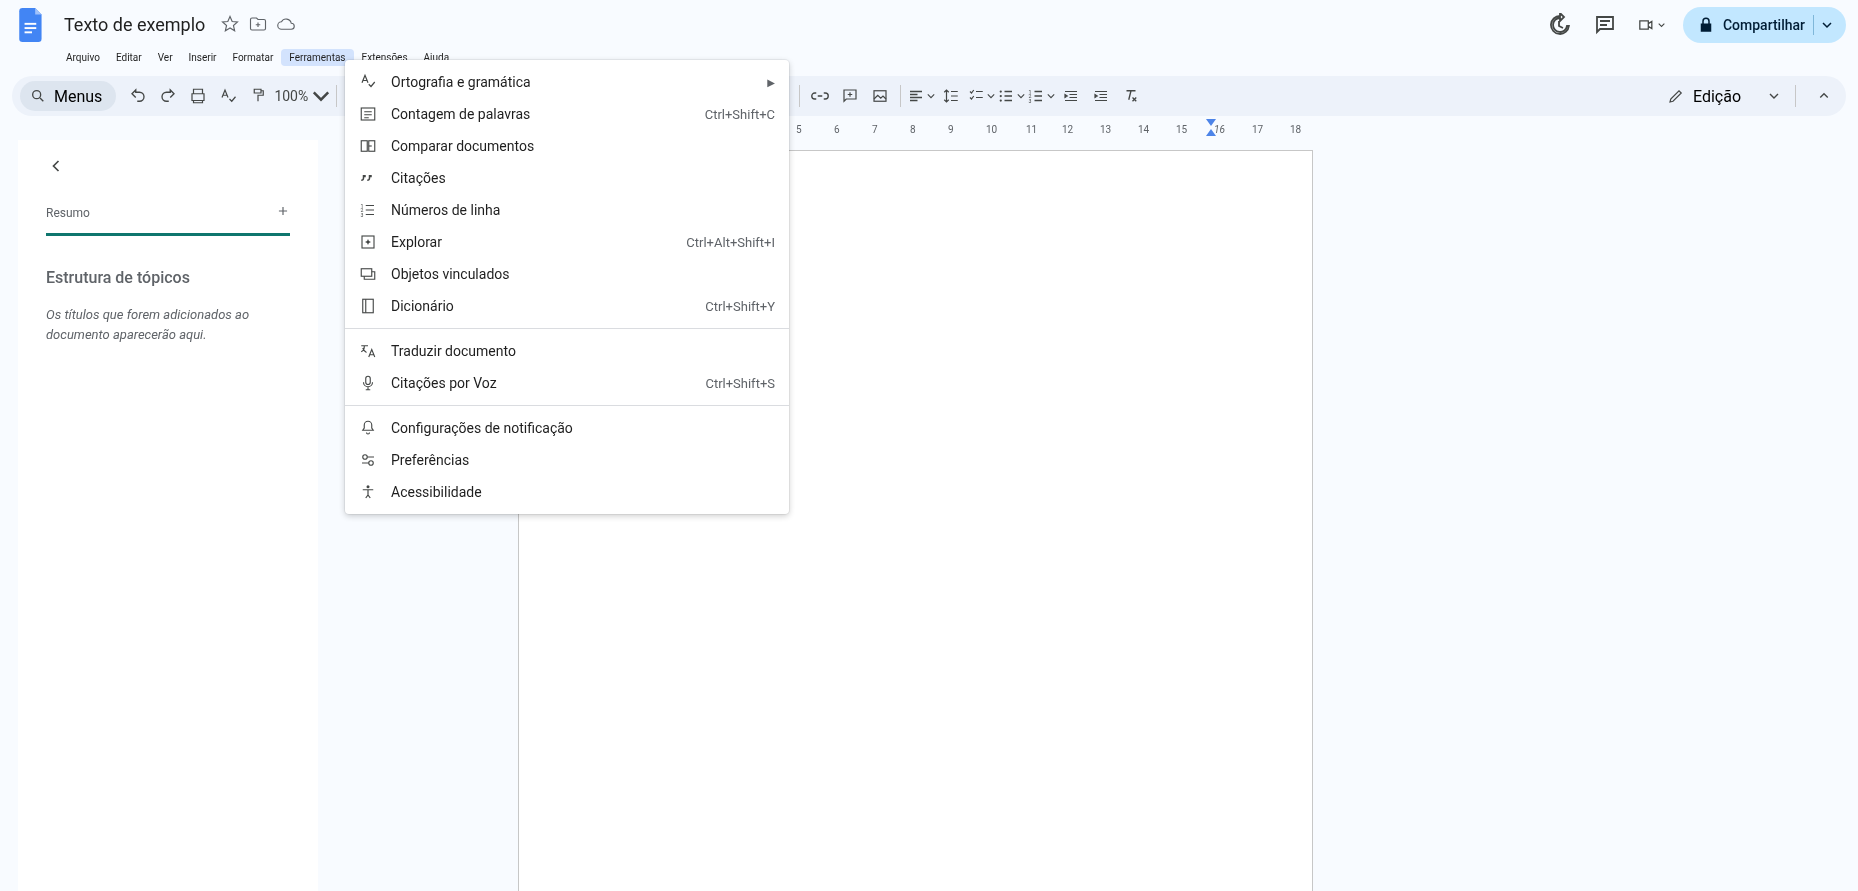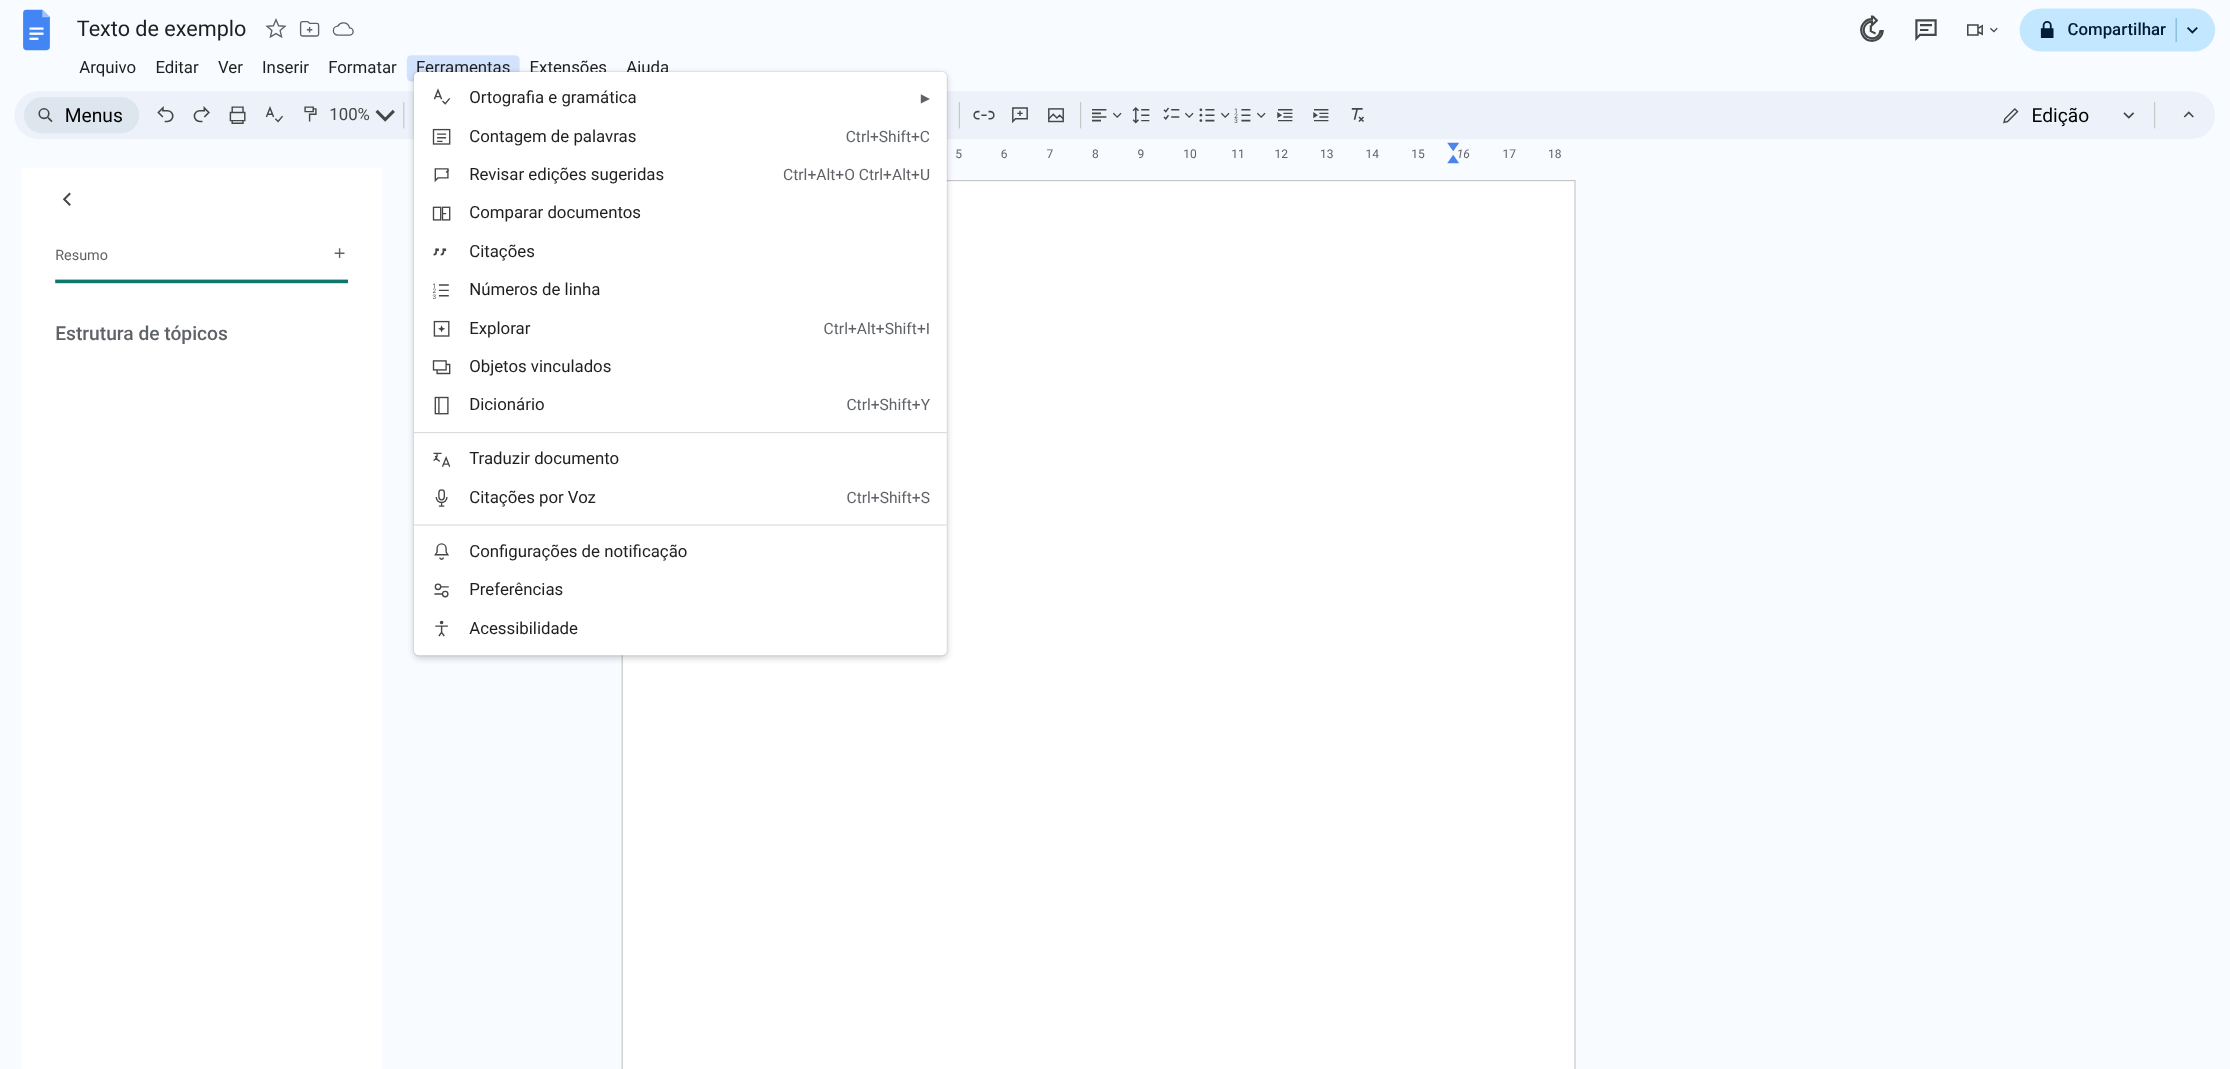--- a/index.html
+++ b/index.html
@@ -14,21 +14,21 @@
 .title-icons { display: inline-flex; align-items: center; gap: 10px; margin-left: 6px; vertical-align: middle; }
 .title-icons svg { width: 18px; height: 18px; fill: #5f6368; }
 .right-actions { margin-left: auto; display: flex; align-items: center; gap: 18px; }
 .right-actions .icon-btn { width: 28px; height: 28px; display: flex; align-items: center; justify-content: center; }
 .right-actions svg { width: 24px; height: 24px; fill: #444746; }
 .meet-btn { display: flex; align-items: center; gap: 4px; }
 .share-btn { display: flex; align-items: center; background: #c2e7ff; border-radius: 40px; height: 36px; padding: 0 14px; gap: 8px; color: #001d35; font-size: 14px; font-weight: 500; }
 .share-btn .div { width: 1px; height: 20px; background: #7fb7d9; }
 
 
-.menubar { display: flex; align-items: center; height: 26px; padding-left: 58px; gap: 0; font-size: 14px; color: #1f1f1f; }
+.menubar { display: flex; align-items: center; height: 26px; padding-left: 58px; gap: 0; font-size: 10px; color: #1f1f1f; }
 .menubar .menu-item { padding: 3px 8px; border-radius: 4px; cursor: default; }
 .menubar .menu-item.active { background: #d3e3fd; }
 
 
 .toolbar-wrap { padding: 6px 12px 0 12px; }
 .toolbar { background: #edf2fa; border-radius: 24px; height: 40px; display: flex; align-items: center; padding: 0 8px; gap: 2px; }
 .tb-btn { min-width: 28px; height: 28px; display: flex; align-items: center; justify-content: center; border-radius: 4px; color: #444746; font-size: 14px; }
 .tb-btn svg { width: 18px; height: 18px; fill: #444746; }
 .tb-drop svg.caret { width: 8px; height: 8px; margin-left: 2px; }
 .tb-sep { width: 1px; height: 22px; background: #c7c7c7; margin: 0 4px; }
@@ -343,20 +343,21 @@
           <path d="M15 6l-6 6 6 6" fill="none" stroke="#444746" stroke-width="2"></path>
           <path d="M9 12h11" stroke="#444746" stroke-width="2" opacity="0"></path>
         </svg></div>
     <div class="outline-summary-row">
       <span>Resumo</span>
       <span><svg viewBox="0 0 24 24">
             <path d="M12 5v14M5 12h14" stroke="#5f6368" stroke-width="2"></path>
           </svg></span>
     </div>
     <div class="outline-heading">Estrutura de tópicos</div>
+    <div class="outline-placeholder">Os títulos que forem adicionados ao documento aparecerão aqui.</div>
   </div>
   <div class="page-area">
     <div class="page">
       <span class="doc-text">do com voz!</span><span class="cursor"></span>
     </div>
   </div>
 </div>
 
 <div class="dropdown" id="dropdown">
     <div class="dd-item">
@@ -370,29 +371,20 @@
     </div>
     <div class="dd-item">
       <span class="ico">
         <svg viewBox="0 0 24 24">
           <rect x="3" y="4" width="18" height="16" fill="none" stroke="#444746" stroke-width="1.5"></rect>
           <path d="M7 9h10M7 13h10M7 17h6" stroke="#444746" stroke-width="1.5"></path>
         </svg>
       </span>
       <span class="label">Contagem de palavras</span>
       <span class="shortcut">Ctrl+Shift+C</span>
-    </div>
-    <div class="dd-item">
-      <span class="ico">
-        <svg viewBox="0 0 24 24">
-          <path d="M5 5h14v10H8l-3 3zM17 9l3-3" fill="none" stroke="#444746" stroke-width="1.5"></path>
-        </svg>
-      </span>
-      <span class="label">Revisar edições sugeridas</span>
-      <span class="shortcut">Ctrl+Alt+O Ctrl+Alt+U</span>
     </div>
     <div class="dd-item">
       <span class="ico">
         <svg viewBox="0 0 24 24">
           <rect x="3" y="5" width="8" height="14" fill="none" stroke="#444746" stroke-width="1.5"></rect>
           <rect x="13" y="5" width="8" height="14" fill="none" stroke="#444746" stroke-width="1.5"></rect>
           <path d="M13 12h4" stroke="#444746" stroke-width="1.5"></path>
         </svg>
       </span>
       <span class="label">Comparar documentos</span>

